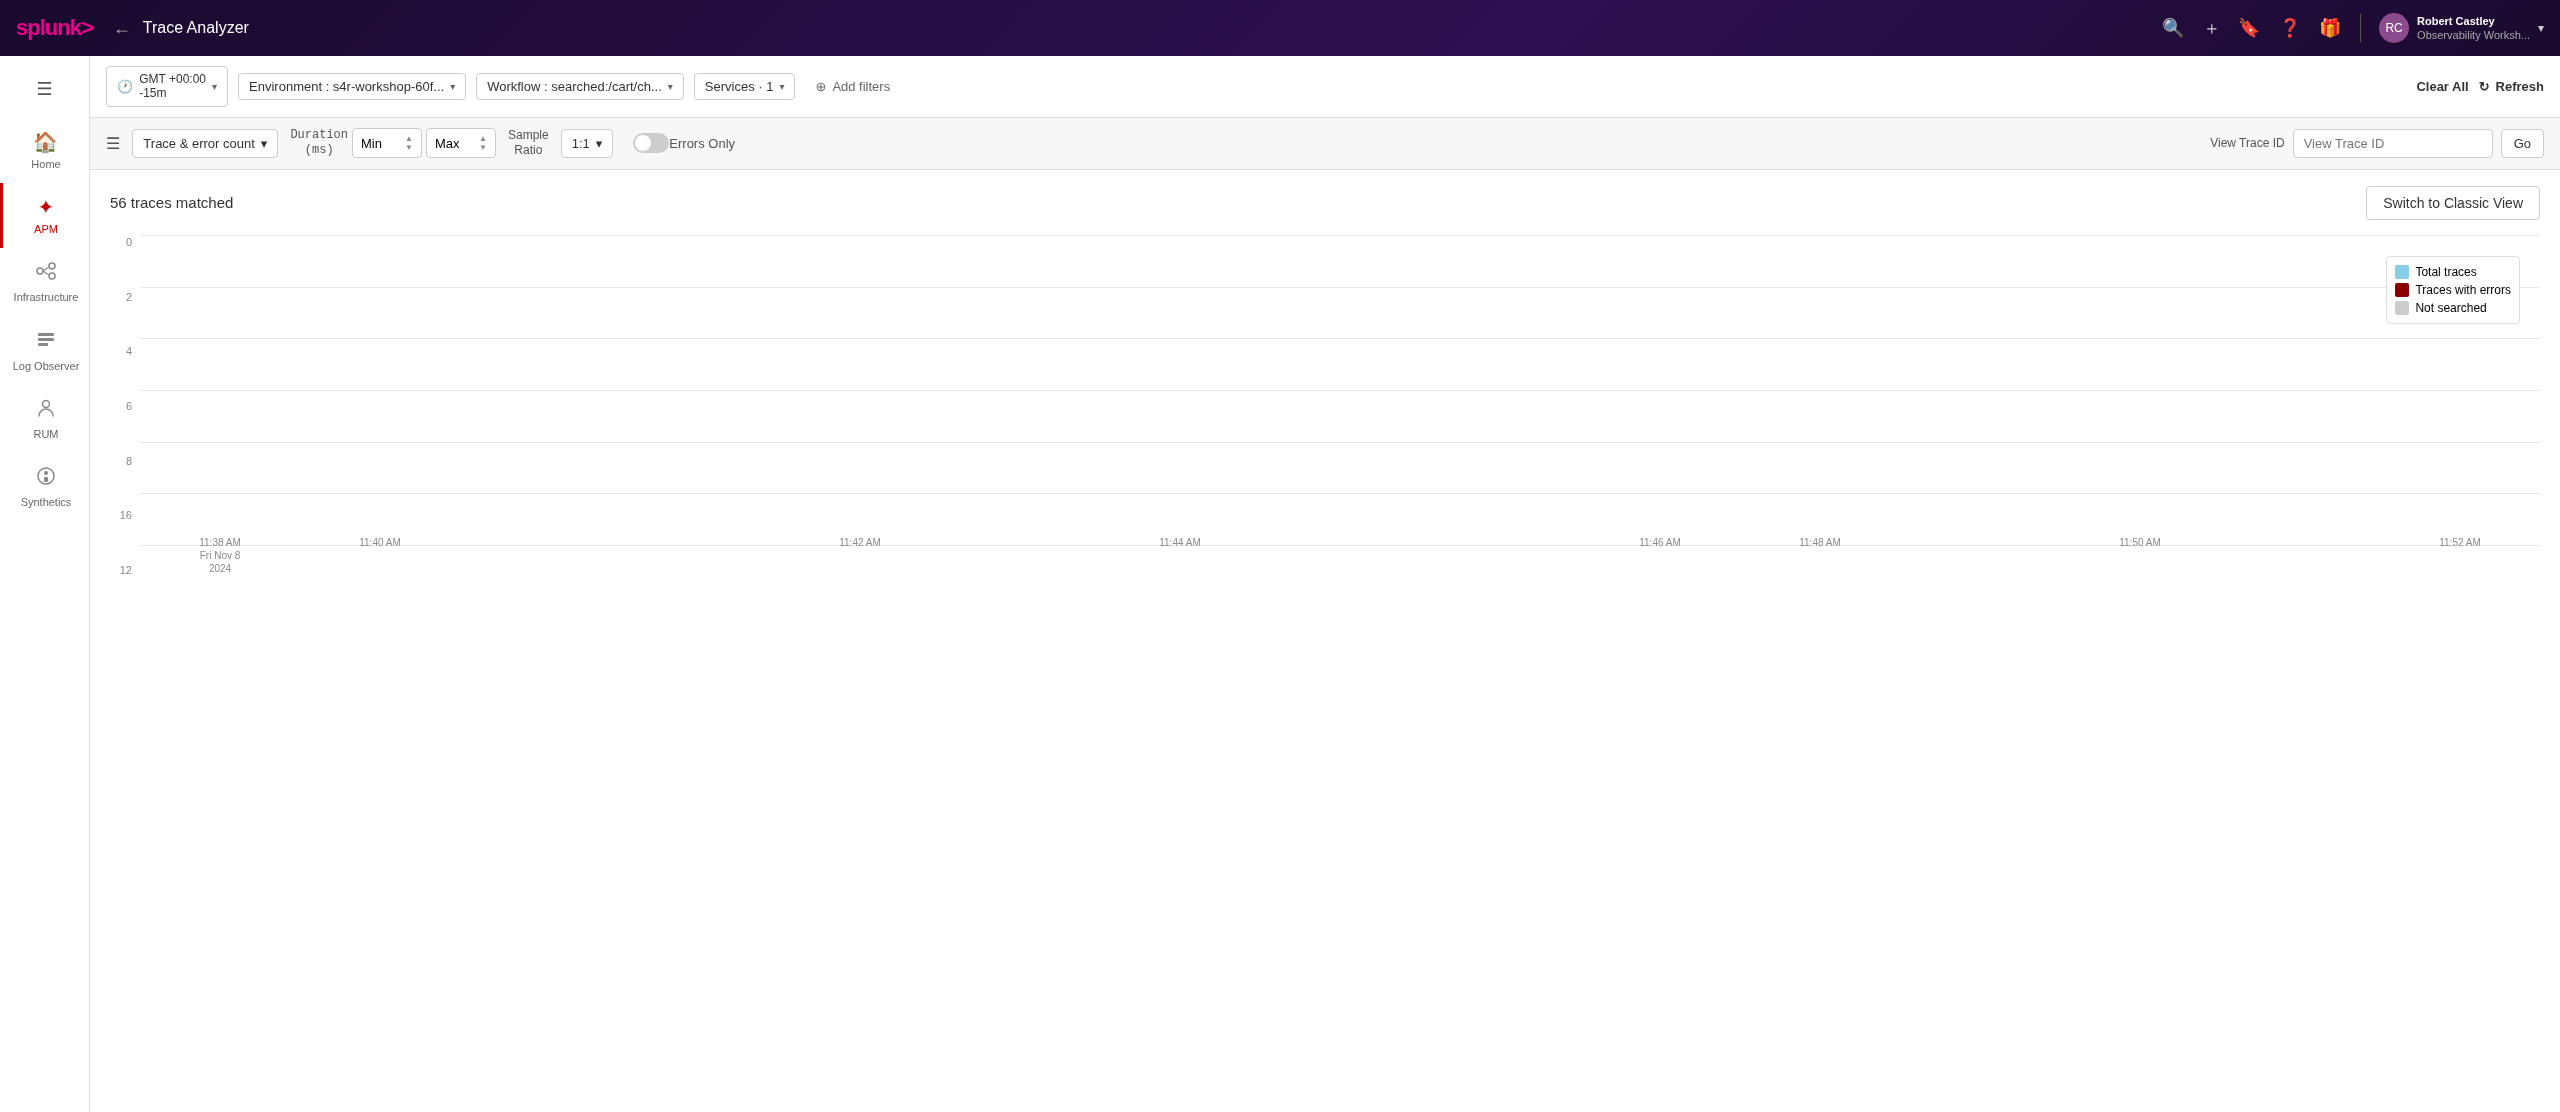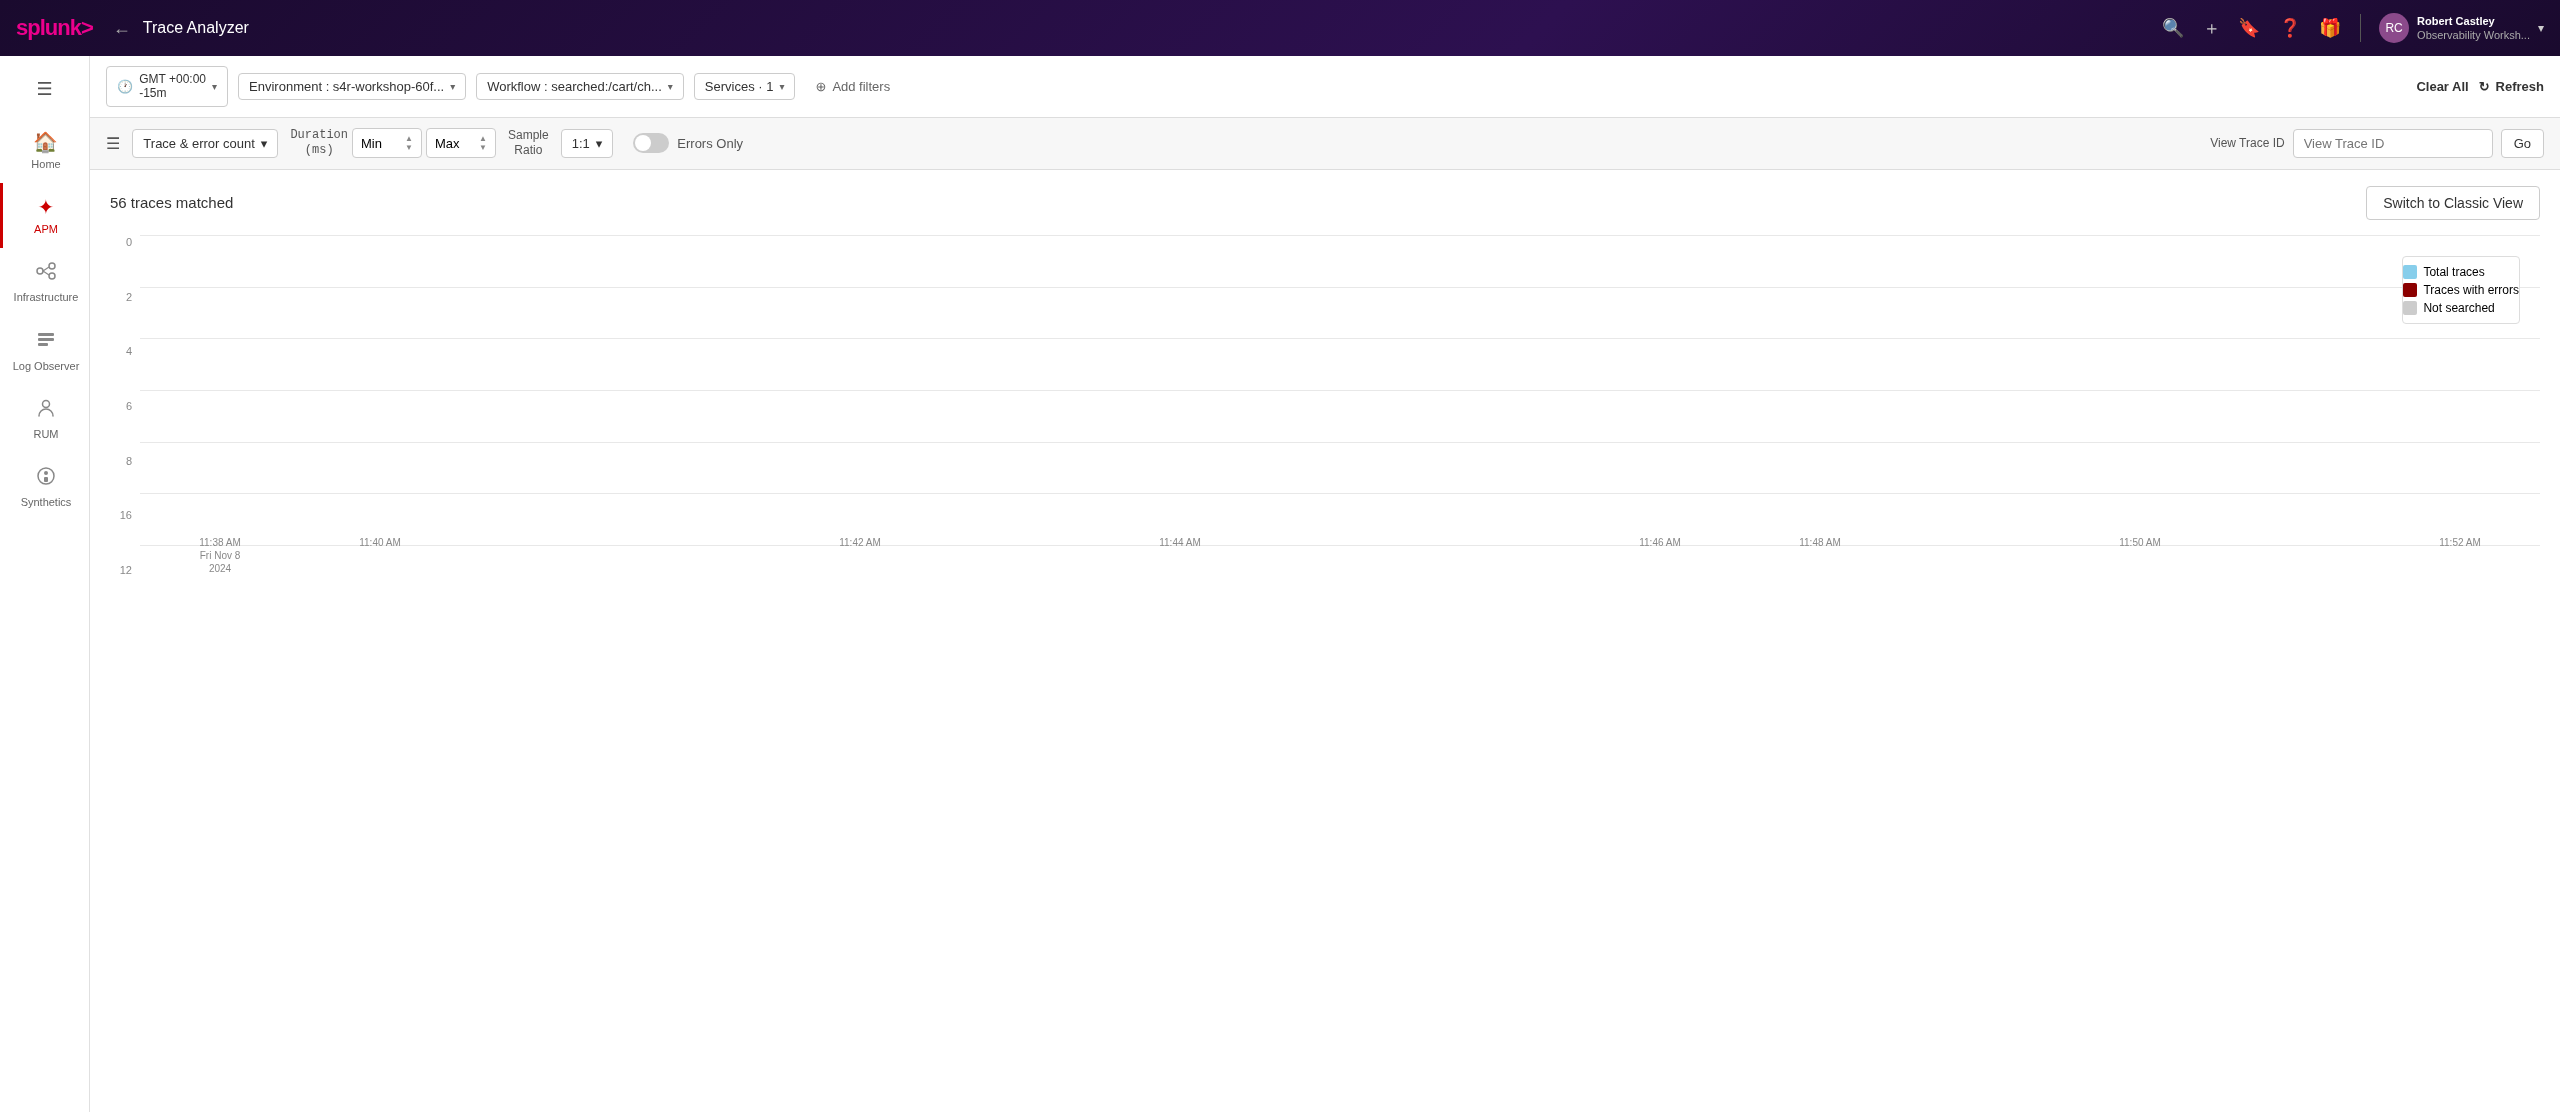--- a/index.html
+++ b/index.html
@@ -81,21 +81,21 @@
       padding: 5px 8px; font-size: 13px; width: 70px; display: flex;
       align-items: center; justify-content: space-between; cursor: pointer;
     }
     .toolbar-spinner { display: flex; flex-direction: column; font-size: 8px; color: #888; }
     .sample-label { font-size: 12px; color: #555; }
     .sample-select {
       display: flex; align-items: center; gap: 6px;
       border: 1px solid #ccc; background: #fff; border-radius: 4px;
       padding: 6px 10px; font-size: 13px; cursor: pointer; color: #333;
     }
-    .toggle-group { display: flex; align-items: center; gap: 8px; margin-left: 8px; }
+    .toggle-group { display: flex; align-items: center; margin-left: 8px; }
     .toggle {
       width: 36px; height: 20px; background: #ccc; border-radius: 10px;
       cursor: pointer; position: relative; transition: background 0.2s;
     }
     .toggle.off { background: #ccc; }
     .toggle::after {
       content: ''; position: absolute; width: 16px; height: 16px;
       background: #fff; border-radius: 50%; top: 2px; left: 2px;
       transition: left 0.2s;
     }
@@ -129,21 +129,21 @@
     .grid-line {
       position: absolute; left: 0; right: 0; height: 1px; background: #e8e8e8;
     }
     .bars-container { position: absolute; top: 0; left: 0; right: 0; bottom: 30px; display: flex; align-items: flex-end; padding: 0 10px; gap: 6px; }
     .bar-group { display: flex; flex-direction: column; align-items: center; flex: 1; height: 100%; justify-content: flex-end; }
     .bar-stack { display: flex; flex-direction: column; width: 100%; }
     .bar-top { background: #87ceeb; }
     .bar-bottom { background: #8b0000; }
     .x-axis { position: absolute; bottom: 0; left: 0; right: 0; display: flex; padding: 0 10px; gap: 6px; }
     .x-label { flex: 1; font-size: 10px; color: #888; text-align: center; line-height: 1.3; }
-    .legend { position: absolute; right: 20px; top: 20px; background: rgba(255,255,255,0.9); border: 1px solid #ddd; border-radius: 4px; padding: 8px 0; font-size: 12px; }
+    .legend { position: absolute; right: 20px; top: 20px; background: rgba(255,255,255,0.9); border: 1px solid #ddd; border-radius: 4px; padding: 8px 8px; font-size: 12px; }
     .legend-item { display: flex; align-items: center; gap: 6px; margin-bottom: 4px; }
     .legend-item:last-child { margin-bottom: 0; }
     .legend-color { width: 14px; height: 14px; border-radius: 2px; }
   </style>
 </head>
 <body>
 
 <div class="top-nav">
   <div class="splunk-logo">
     <span>splunk&gt;</span>

